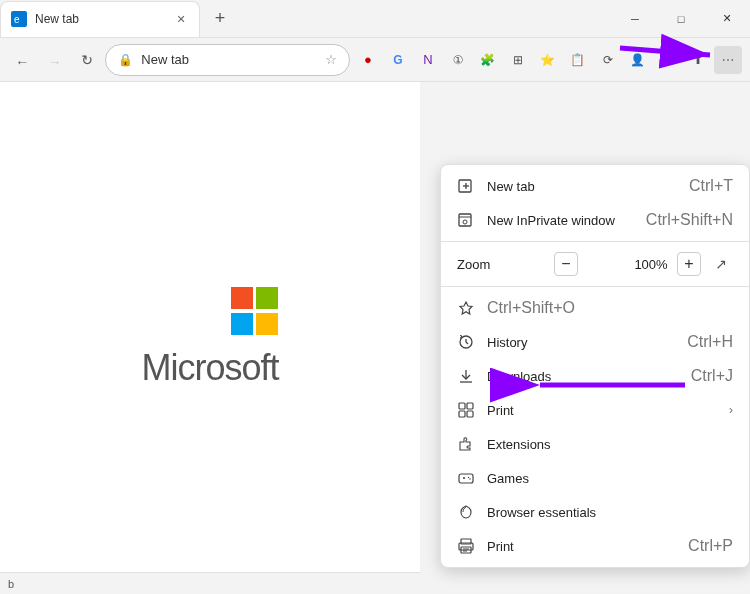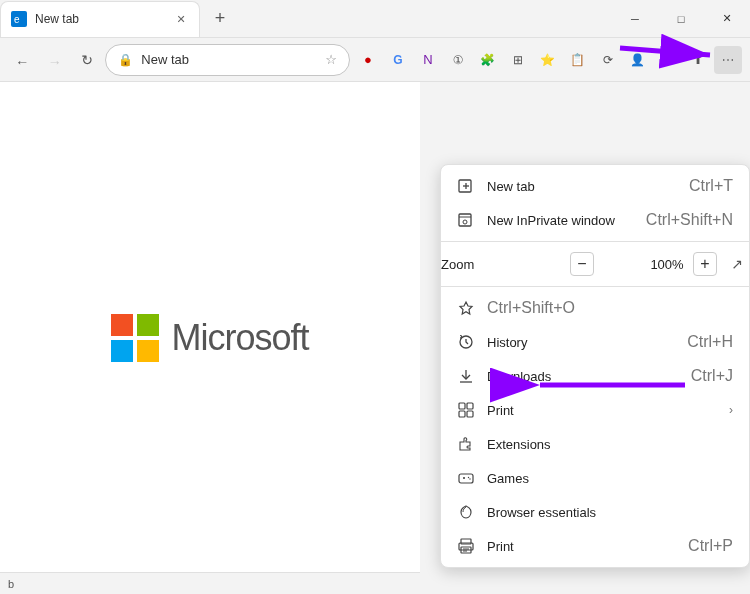--- a/index.html
+++ b/index.html
@@ -157,22 +157,23 @@
       width: 420px;
       height: calc(594px - 82px);
       background: #fff;
       display: flex;
       align-items: center;
       justify-content: center;
       position: relative;
     }
     .microsoft-logo {
       display: flex;
-      align-items: center;
+      align-items: flex-end;
       gap: 12px;
+      flex-direction: column;
     }
     .ms-grid {
       display: grid;
       grid-template-columns: 1fr 1fr;
       grid-template-rows: 1fr 1fr;
       width: 48px;
       height: 48px;
       gap: 3px;
     }
     .ms-square { width: 22px; height: 22px; }
@@ -232,21 +233,21 @@
       font-size: 12px;
     }
     .menu-divider {
       height: 1px;
       background: #e0e0e0;
       margin: 4px 0;
     }
     .zoom-row {
       display: flex;
       align-items: center;
-      padding: 6px 0;
+      padding: 6px 16px;
       gap: 0;
     }
     .zoom-label {
       color: #222;
       font-size: 13px;
       flex: 1;
     }
     .zoom-control {
       display: flex;
       align-items: center;

